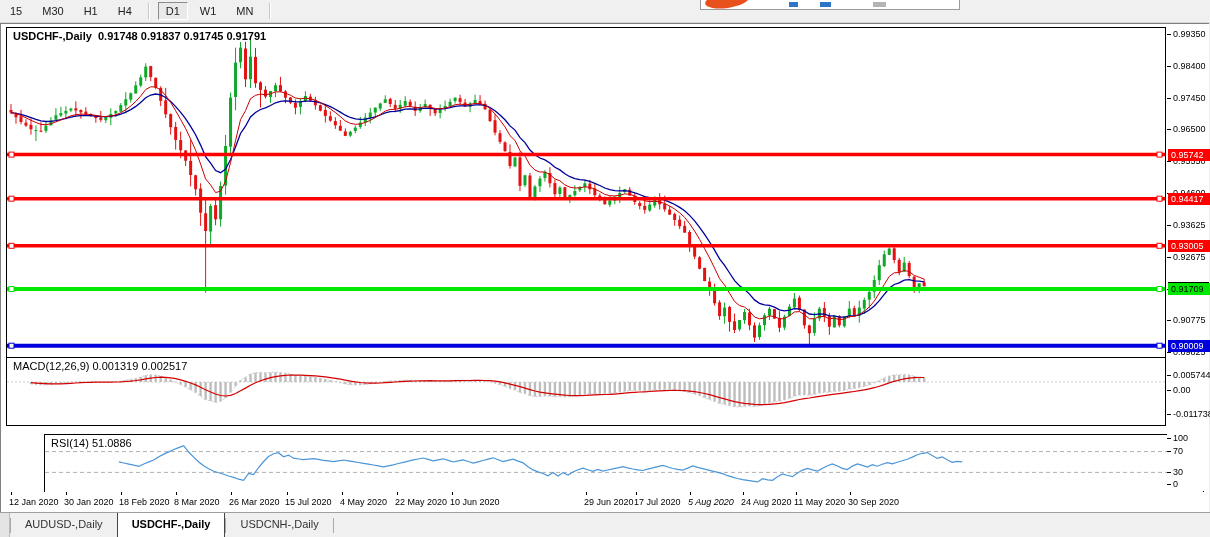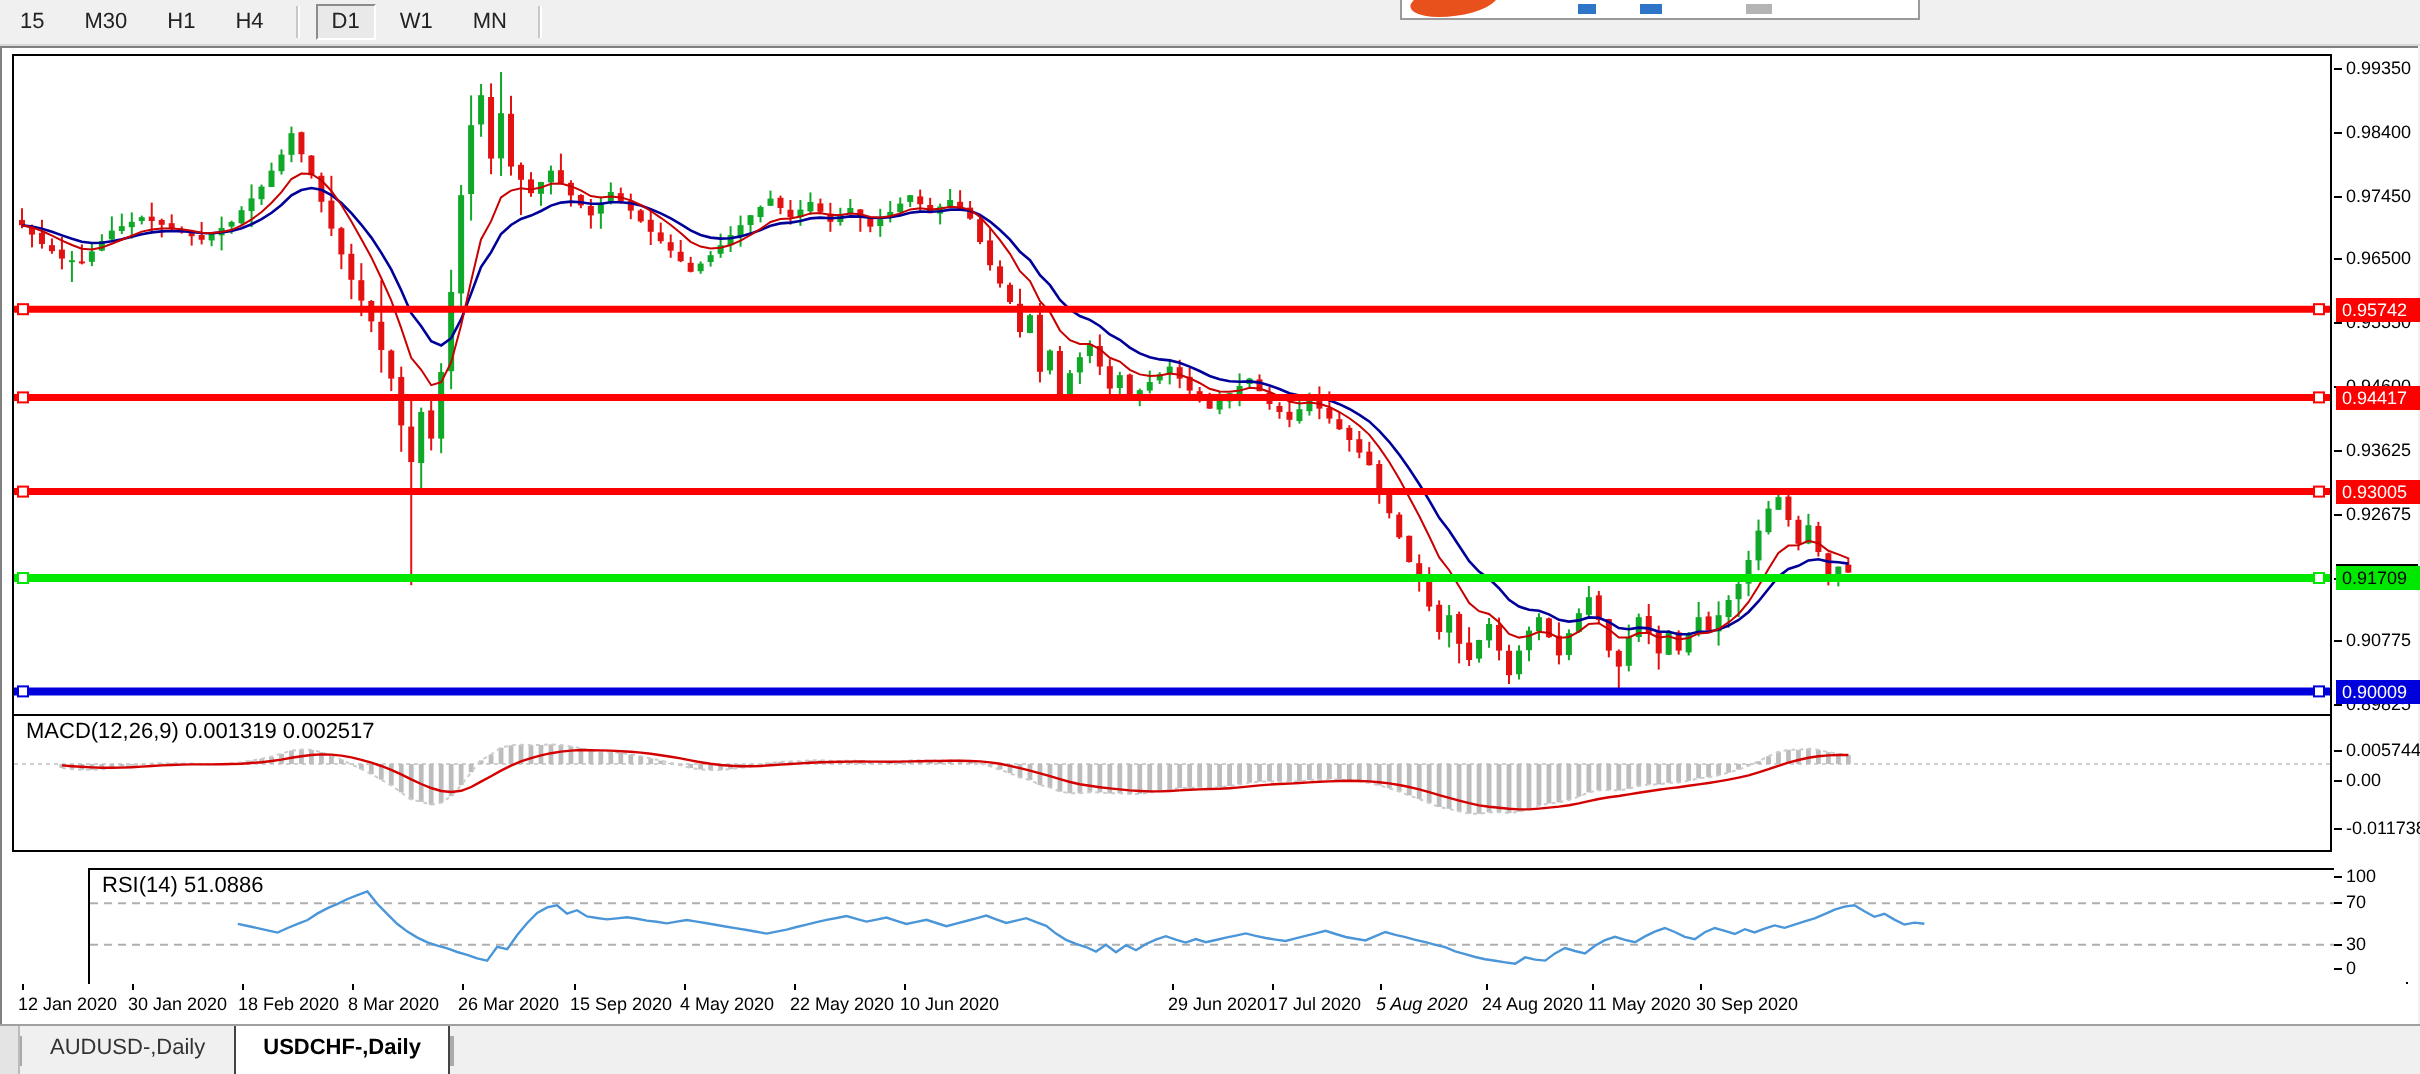--- a/index.html
+++ b/index.html
@@ -455,20 +455,21 @@
         <line x1="0" y1="217.8" x2="1158" y2="217.8" stroke="#ff0000" stroke-width="3.5"></line>
         <rect x="2" y="215.3" width="5" height="5" fill="#fff" stroke="#ff0000"></rect>
         <rect x="1150" y="215.3" width="5" height="5" fill="#fff" stroke="#ff0000"></rect>
         <line x1="0" y1="261.0" x2="1158" y2="261.0" stroke="#00e800" stroke-width="4"></line>
         <rect x="2" y="258.5" width="5" height="5" fill="#fff" stroke="#00e800"></rect>
         <rect x="1150" y="258.5" width="5" height="5" fill="#fff" stroke="#00e800"></rect>
         <line x1="0" y1="317.7" x2="1158" y2="317.7" stroke="#0000dd" stroke-width="4"></line>
         <rect x="2" y="315.2" width="5" height="5" fill="#fff" stroke="#0000dd"></rect>
         <rect x="1150" y="315.2" width="5" height="5" fill="#fff" stroke="#0000dd"></rect>
       </svg>
+    <div class="panel-label main-title"><span>USDCHF-,Daily</span><span>  </span><span>0.91748 0.91837 0.91745 0.91791</span></div>
   </div>
 
   <div class="panel macd-panel">
     <svg id="macd-svg" width="1158" height="65">
         <line x1="0" y1="24" x2="1158" y2="24" stroke="#cfcfcf" stroke-width="1" stroke-dasharray="2,2"></line>
         <g>
           <line x1="23.96" y1="24" x2="23.96" y2="26.0" stroke="#bdbdbd" stroke-width="2.4"></line>
           <line x1="28.950000000000003" y1="24" x2="28.950000000000003" y2="26.5" stroke="#bdbdbd" stroke-width="2.4"></line>
           <line x1="33.94" y1="24" x2="33.94" y2="26.9" stroke="#bdbdbd" stroke-width="2.4"></line>
           <line x1="38.93" y1="24" x2="38.93" y2="26.9" stroke="#bdbdbd" stroke-width="2.4"></line>
@@ -714,21 +715,21 @@
       <div class="date-label" style="left: 8px;">12 Jan 2020</div>
       <div class="date-tick" style="left: 65px;"></div>
       <div class="date-label" style="left: 63px;">30 Jan 2020</div>
       <div class="date-tick" style="left: 120px;"></div>
       <div class="date-label" style="left: 118px;">18 Feb 2020</div>
       <div class="date-tick" style="left: 175px;"></div>
       <div class="date-label" style="left: 173px;">8 Mar 2020</div>
       <div class="date-tick" style="left: 230px;"></div>
       <div class="date-label" style="left: 228px;">26 Mar 2020</div>
       <div class="date-tick" style="left: 286px;"></div>
-      <div class="date-label" style="left: 284px;">15 Sep 2020</div>
+      <div class="date-label" style="left: 284px;">15 Jul 2020</div>
       <div class="date-tick" style="left: 341px;"></div>
       <div class="date-label" style="left: 339px;">4 May 2020</div>
       <div class="date-tick" style="left: 396px;"></div>
       <div class="date-label" style="left: 394px;">22 May 2020</div>
       <div class="date-tick" style="left: 451px;"></div>
       <div class="date-label" style="left: 449px;">10 Jun 2020</div>
       <div class="date-tick" style="left: 585px;"></div>
       <div class="date-label" style="left: 583px;">29 Jun 2020</div>
       <div class="date-tick" style="left: 635px;"></div>
       <div class="date-label" style="left: 633px;">17 Jul 2020</div>
@@ -742,14 +743,15 @@
       <div class="date-label" style="left: 847px; text-align: center;">30 Sep 2020</div>
     </div>
 </div>
 
 <div class="tab-bar" id="tab-bar">
   <div class="tab-stub"></div>
     <div class="tab-sep"></div>
     <div class="tab">AUDUSD-,Daily</div>
     <div class="tab active">USDCHF-,Daily</div>
     <div class="tab-sep"></div>
+    <div class="tab">USDCNH-,Daily</div>
     <div class="tab-sep"></div>
   </div>
 
 </body></html>

